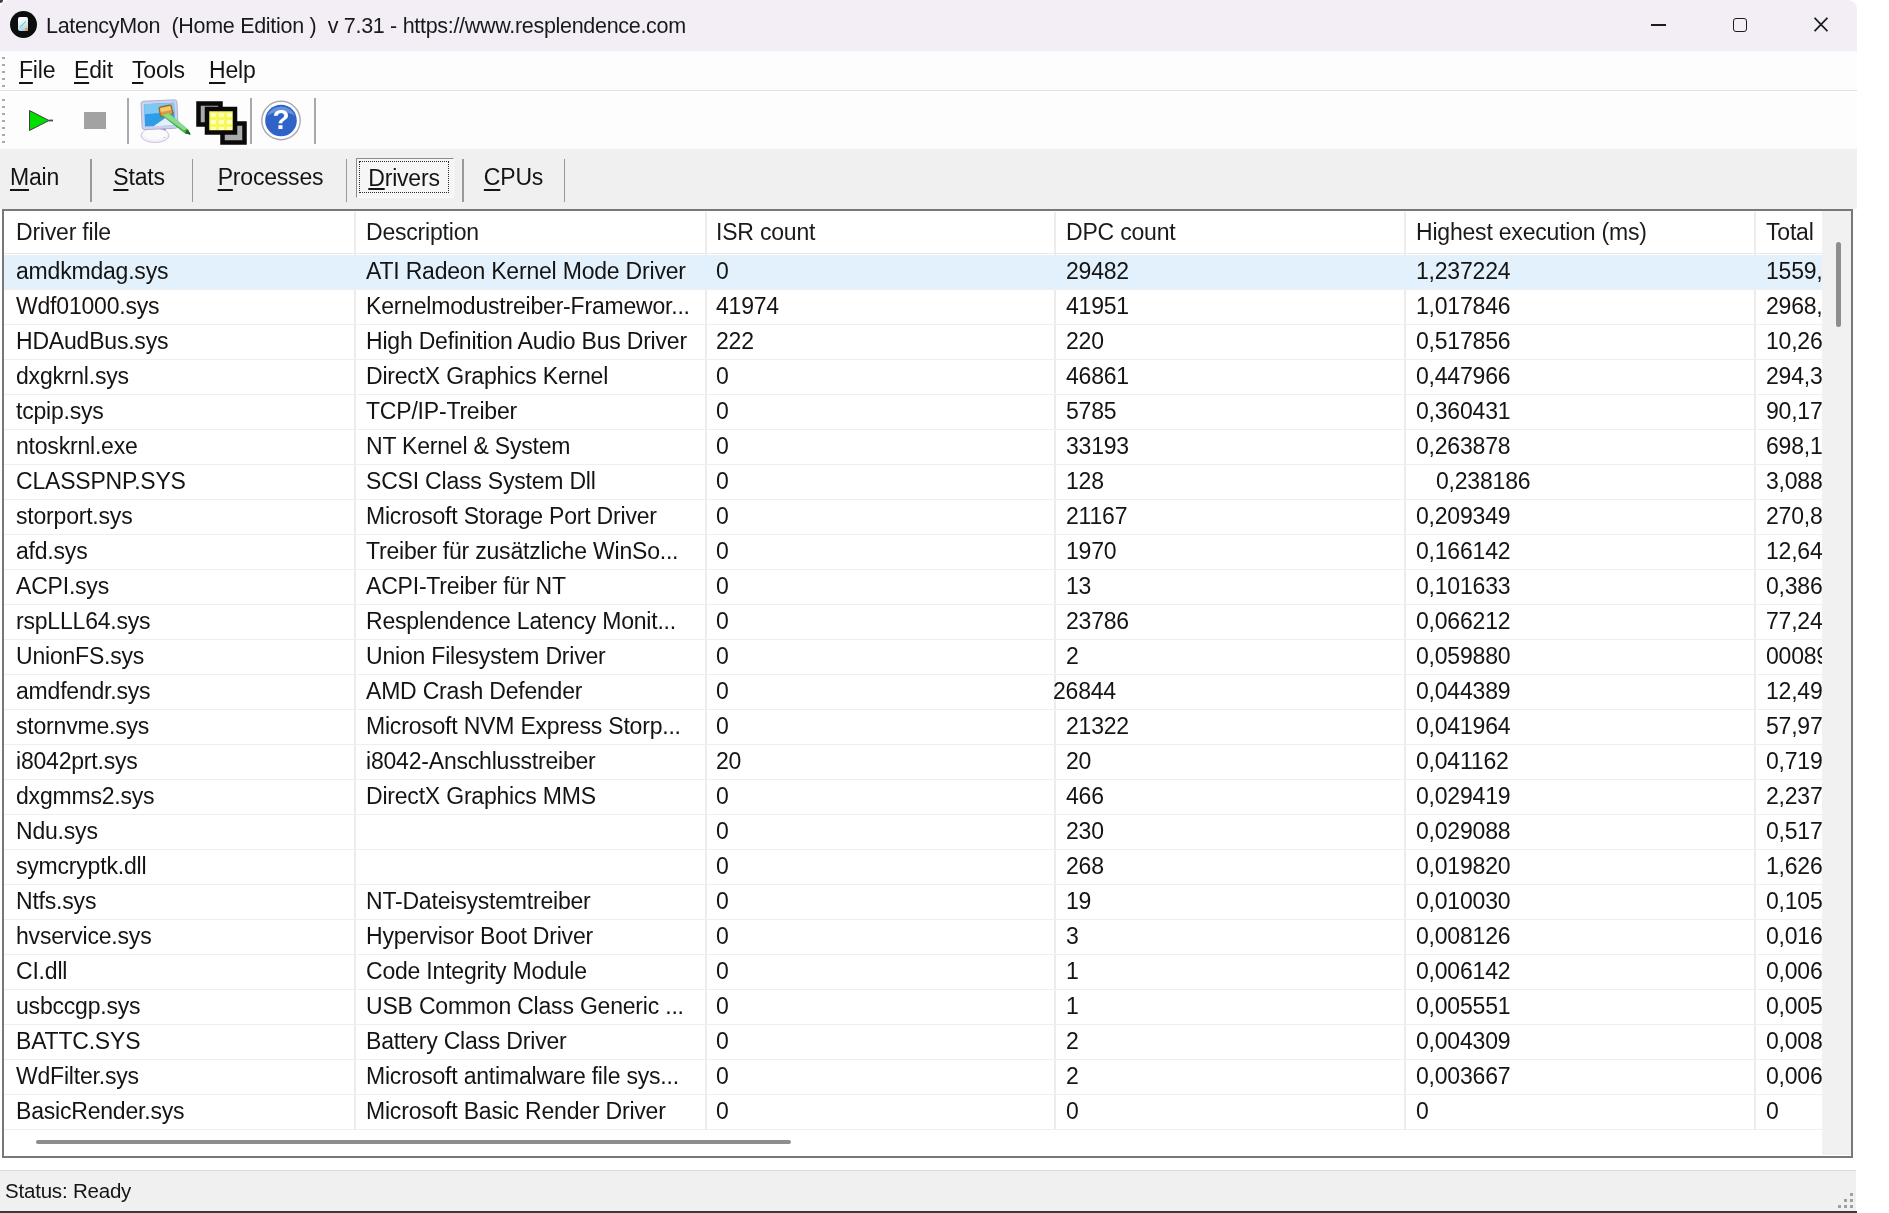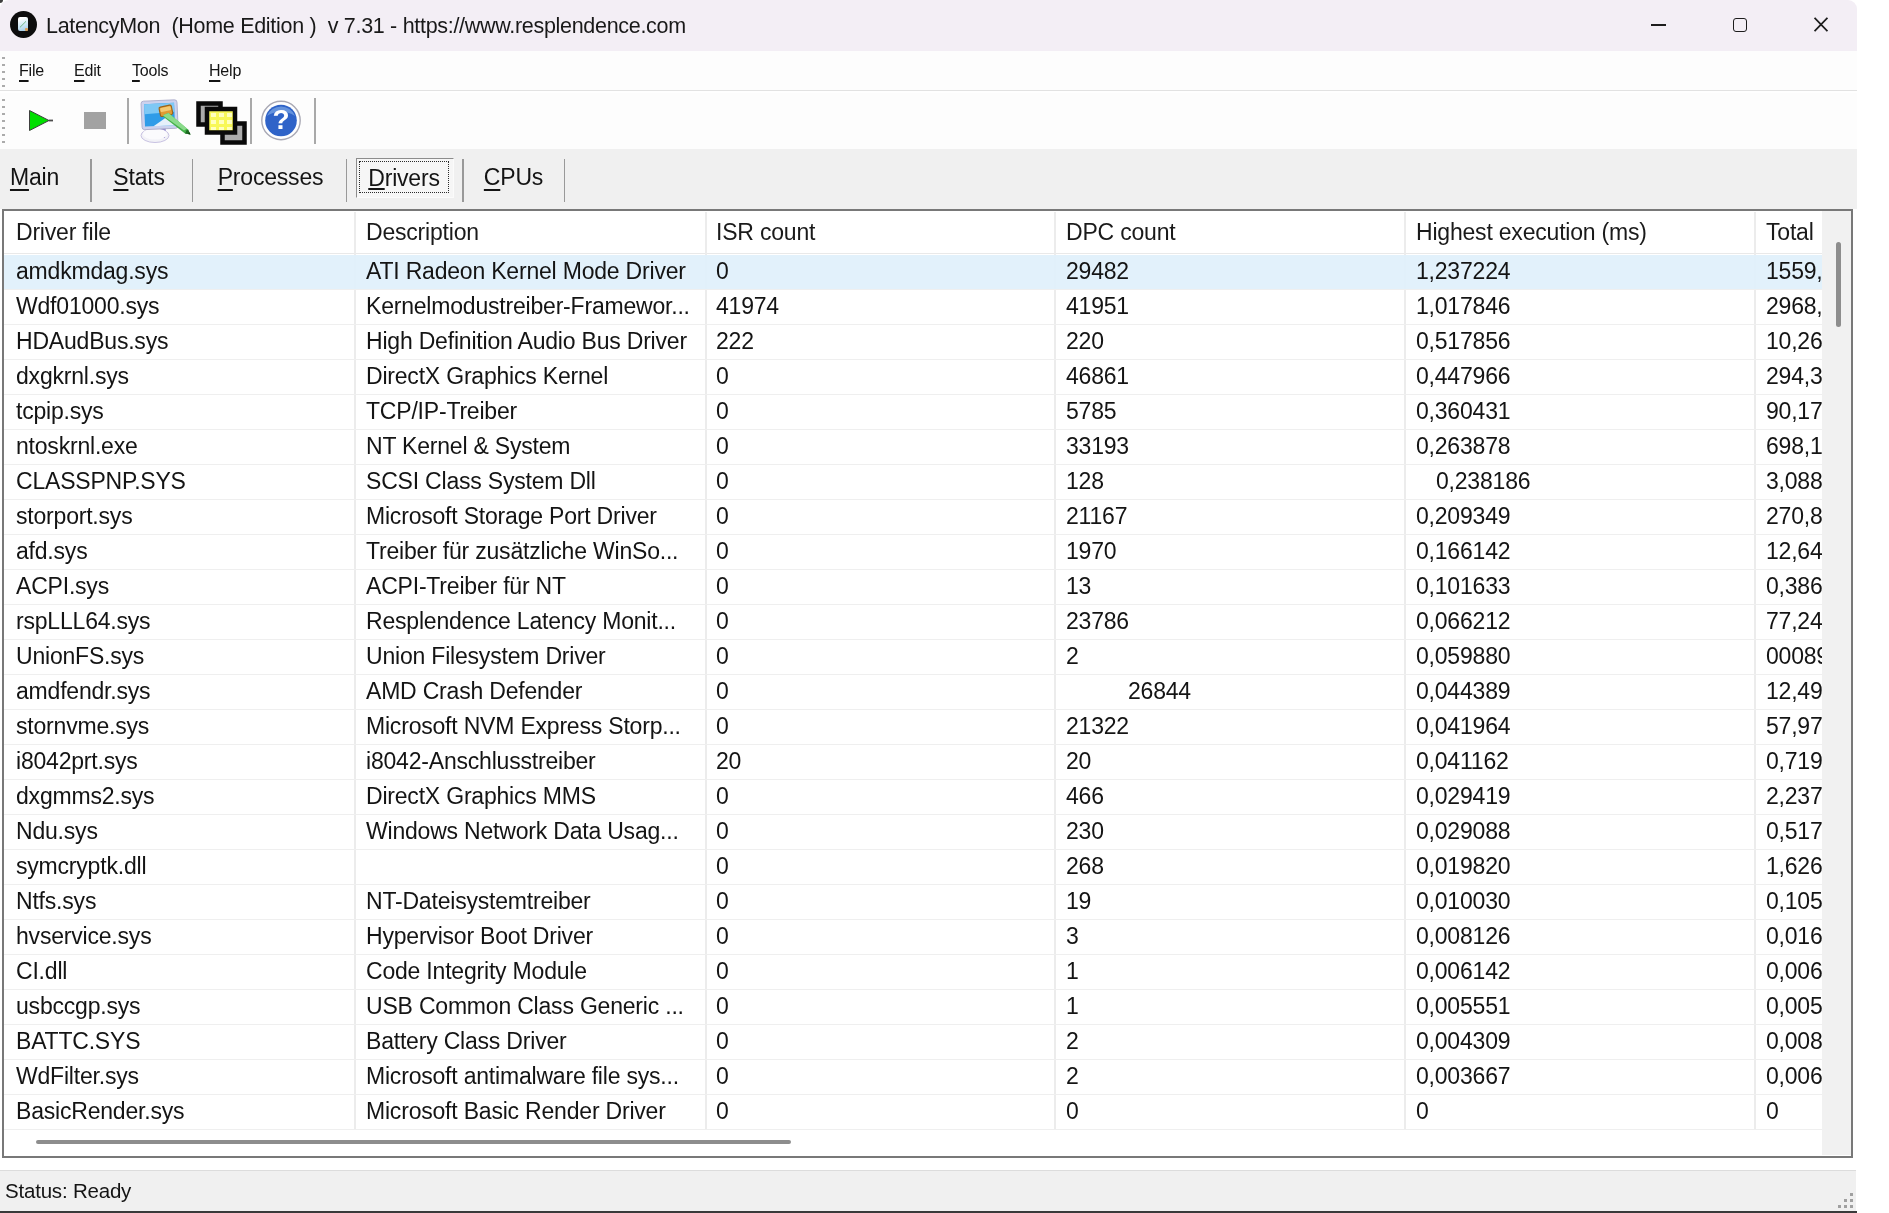--- a/index.html
+++ b/index.html
@@ -25,21 +25,21 @@
 .capbtn { position:absolute; top:0; }
 #minbtn { left:1651px; top:24px; width:15px; height:2px; background:#1c1c1c; }
 #maxbtn { left:1732.5px; top:17.5px; width:14px; height:14px; border:1.6px solid #1c1c1c; border-radius:3px; }
 
 
 #menubar { position:absolute; left:0; top:51px; width:1857px; height:40px; background:#fdfdfd;
   border-bottom:1.5px solid #e2e2e2; }
 .grip { position:absolute; left:2px; width:3px;
   background-image:repeating-linear-gradient(to bottom,#ababab 0px,#ababab 2px,transparent 2px,transparent 7px); }
 #menubar .grip { top:6px; height:30px; }
-.mitem { position:absolute; top:0; height:40px; line-height:39px; font-size:16px; letter-spacing:-0.2px; color:#141414; }
+.mitem { position:absolute; top:0; height:40px; line-height:39px; font-size:23px; letter-spacing:-0.2px; color:#141414; }
 .mitem u, .titem u { text-decoration-thickness:1.8px; text-underline-offset:3.5px; }
 
 
 #toolbar { position:absolute; left:0; top:92.5px; width:1857px; height:56px; background:#fdfdfd; }
 #toolbar .grip { top:6px; height:44px; }
 .tsep { position:absolute; top:5px; height:46px; width:2px; background:#a9a9a9; }
 
 
 #tabs { position:absolute; left:0; top:148.5px; width:1857px; height:60.5px; background:#f0f0f0; }
 .titem { position:absolute; top:9px; height:40px; line-height:39px; font-size:23px; letter-spacing:-0.2px; color:#141414;
@@ -285,21 +285,21 @@
           <span style="left:366px">Union Filesystem Driver</span>
           <span style="left:716px">0</span>
           <span style="left:1066px">2</span>
           <span style="left:1416px">0,059880</span>
           <span style="left:1766px">00089</span>
         </div>
 <div class="row" style="top:675px">
           <span style="left:16px">amdfendr.sys</span>
           <span style="left:366px">AMD Crash Defender</span>
           <span style="left:716px">0</span>
-          <span style="left:1128px">26844</span>
+          <span style="left:1053px">26844</span>
           <span style="left:1416px">0,044389</span>
           <span style="left:1766px">12,49</span>
         </div>
 <div class="row" style="top:710px">
           <span style="left:16px">stornvme.sys</span>
           <span style="left:366px">Microsoft NVM Express Storp...</span>
           <span style="left:716px">0</span>
           <span style="left:1066px">21322</span>
           <span style="left:1416px">0,041964</span>
           <span style="left:1766px">57,97</span>
@@ -315,21 +315,20 @@
 <div class="row" style="top:780px">
           <span style="left:16px">dxgmms2.sys</span>
           <span style="left:366px">DirectX Graphics MMS</span>
           <span style="left:716px">0</span>
           <span style="left:1066px">466</span>
           <span style="left:1416px">0,029419</span>
           <span style="left:1766px">2,237</span>
         </div>
 <div class="row" style="top:815px">
           <span style="left:16px">Ndu.sys</span>
-          <span style="left:366px">Windows Network Data Usag...</span>
           <span style="left:716px">0</span>
           <span style="left:1066px">230</span>
           <span style="left:1416px">0,029088</span>
           <span style="left:1766px">0,517</span>
         </div>
 <div class="row" style="top:850px">
           <span style="left:16px">symcryptk.dll</span>
           <span style="left:716px">0</span>
           <span style="left:1066px">268</span>
           <span style="left:1416px">0,019820</span>

